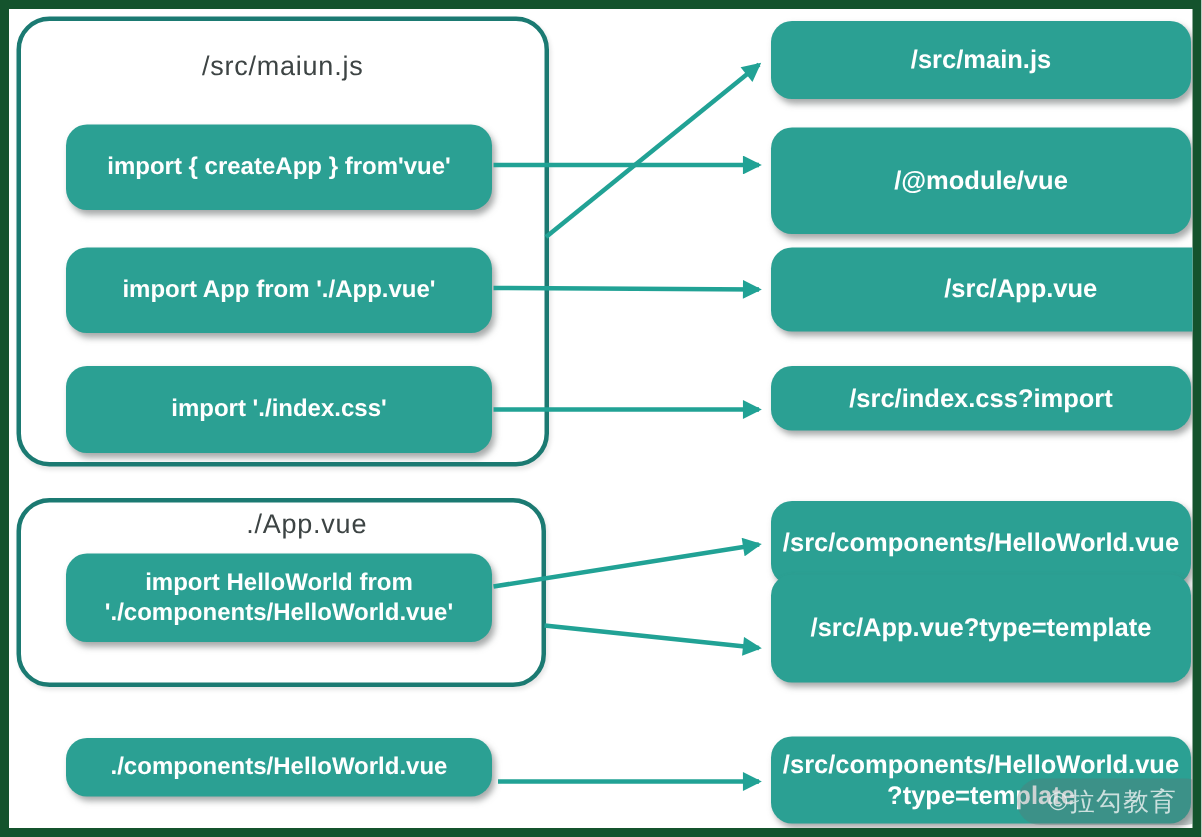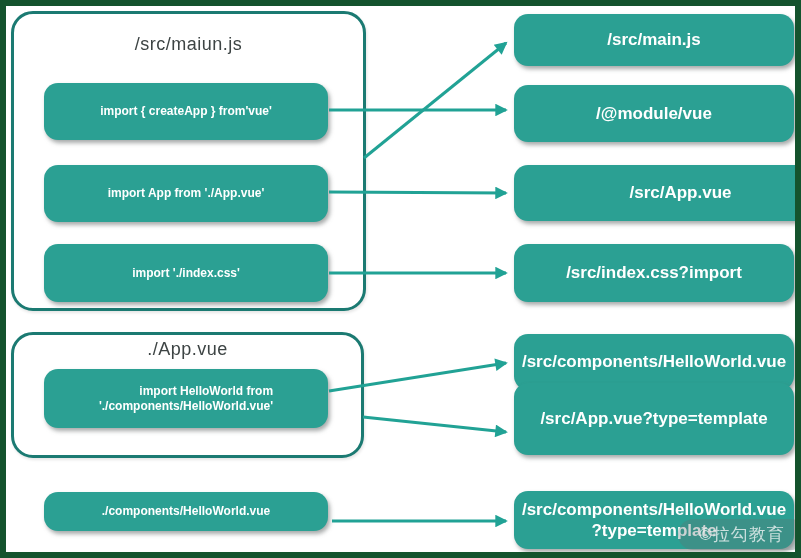--- a/index.html
+++ b/index.html
@@ -22,21 +22,21 @@
     color:var(--title-text,#3D4444);font-size:18px;letter-spacing:.5px;
   }
   .node{
     position:absolute;display:flex;align-items:center;justify-content:center;
     text-align:center;z-index:2;box-sizing:border-box;
     background:var(--box-fill,#2BA093);color:var(--box-text,#FFFFFF);
     font-weight:bold;border-radius:14px;line-height:1.25;
     box-shadow:2px 3px 4px rgba(95,100,100,.55);
     white-space:pre-line;padding:2px 4px;
   }
-  .src{font-size:12px;text-align:right;}
+  .src{font-size:16px;}
   .tgt{font-size:17px;}
   .watermark{
     position:absolute;left:672px;top:513px;width:128px;height:31px;z-index:6;
     display:flex;align-items:center;justify-content:center;
     background:rgba(95,115,115,.32);border-radius:16px;
     color:rgba(235,242,242,.82);font-size:17px;letter-spacing:1px;
   }
 </style>
 </head>
 <body>
@@ -58,30 +58,30 @@
     <line class="al" x1="326" y1="515" x2="500" y2="515" marker-end="url(#ah)"></line>
   </svg>
 
   <div class="container" style="left:5px;top:5px;width:355px;height:300px;"></div>
   <div class="gtitle" style="left:5px;top:28px;width:355px;">/src/maiun.js</div>
   <div class="node src" style="left:38px;top:77px;width:284px;height:57px;">import { createApp } from'vue'</div>
   <div class="node src" style="left:38px;top:159px;width:284px;height:57px;">import App from './App.vue'</div>
   <div class="node src" style="left:38px;top:238px;width:284px;height:58px;">import './index.css'</div>
 
   <div class="container" style="left:5px;top:326px;width:353px;height:126px;"></div>
-  <div class="gtitle" style="left:5px;top:333px;width:353px;">./App.vue</div>
+  <div class="gtitle" style="left:22px;top:333px;width:353px;">./App.vue</div>
   <div class="node src" style="left:38px;top:363px;width:284px;height:59px;">import HelloWorld from
 './components/HelloWorld.vue'</div>
 
   <div class="node src" style="left:38px;top:486px;width:284px;height:39px;">./components/HelloWorld.vue</div>
 
   <div class="node tgt" style="left:508px;top:8px;width:280px;height:52px;">/src/main.js</div>
-  <div class="node tgt" style="left:508px;top:79px;width:280px;height:57px;">/@module/vue</div>
+  <div class="node tgt" style="left:508px;top:79px;width:280px;height:71px;">/@module/vue</div>
   <div class="node tgt" style="left:508px;top:159px;width:333px;height:56px;">/src/App.vue</div>
-  <div class="node tgt" style="left:508px;top:238px;width:280px;height:58px;">/src/index.css?import</div>
+  <div class="node tgt" style="left:508px;top:238px;width:280px;height:43px;">/src/index.css?import</div>
   <div class="node tgt" style="left:508px;top:328px;width:280px;height:56px;">/src/components/HelloWorld.vue</div>
   <div class="node tgt" style="left:508px;top:377px;width:280px;height:72px;">/src/App.vue?type=template</div>
   <div class="node tgt" style="left:508px;top:485px;width:280px;height:58px;">/src/components/HelloWorld.vue
 ?type=template</div>
 
   <div class="watermark">©拉勾教育</div>
 
 </div>
 
 </body></html>

